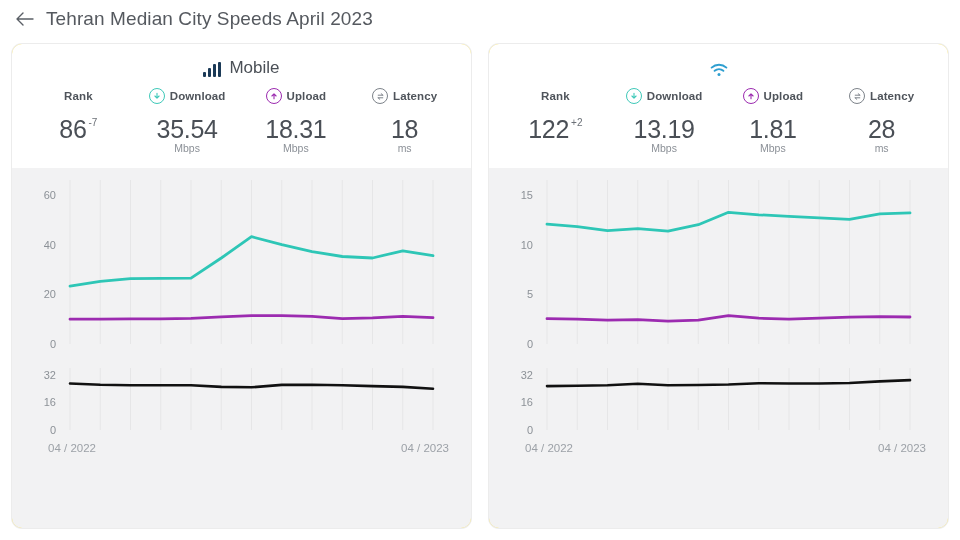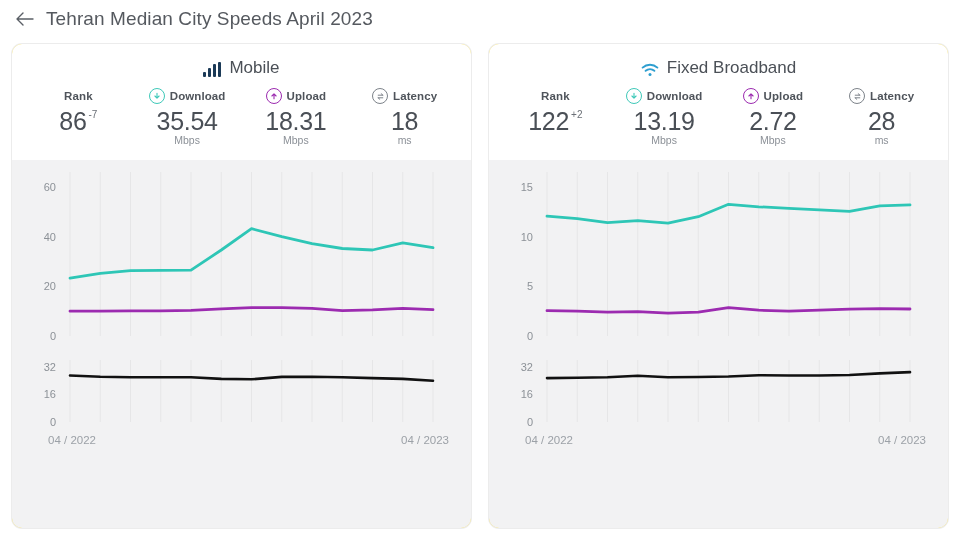--- a/index.html
+++ b/index.html
@@ -108,21 +108,21 @@
     color: #4f545b;
     font-weight: 700;
     height: 18px;
     letter-spacing: .1px;
   }
   .stat-value-wrap {
     display: flex;
     align-items: flex-start;
     justify-content: center;
     line-height: 1;
-    margin-top: 4px;
+    margin-top: 12px;
   }
   .stat-value {
     font-size: 25px;
     color: #4a4f56;
     font-weight: 300;
     letter-spacing: -.3px;
   }
   .stat-delta {
     font-size: 10px;
     color: #6b7077;
@@ -314,21 +314,20 @@
   <div class="card">
     <div class="card-head">
       <div class="card-title">
         <span class="title-icon">
           <svg width="18" height="14" viewBox="0 0 18 14">
             <path d="M1.6 4.6 A11 11 0 0 1 16.4 4.6" fill="none" stroke="#2f9fd0" stroke-width="1.9" stroke-linecap="round"></path>
             <path d="M4.6 7.8 A7 7 0 0 1 13.4 7.8" fill="none" stroke="#2f9fd0" stroke-width="1.9" stroke-linecap="round"></path>
             <circle cx="9" cy="11.4" r="1.5" fill="#2f9fd0"></circle>
           </svg>
         </span>
-        <span>Fixed Broadband</span>
       </div>
 
       <div class="stats">
         <div class="stat">
           <div class="stat-label">Rank</div>
           <div class="stat-value-wrap">
             <span class="stat-value">122</span>
             <span class="stat-delta">+2</span>
           </div>
         </div>
@@ -351,21 +350,21 @@
         <div class="stat">
           <div class="stat-label">
             <span class="circ ul">
               <svg width="8" height="8" viewBox="0 0 8 8">
                   <path d="M4 6.8 V2 M1.9 4 L4 1.8 L6.1 4" fill="none" stroke="currentColor" stroke-width="1.1" stroke-linecap="round" stroke-linejoin="round"></path>
                 </svg>
             </span>
             <span>Upload</span>
           </div>
           <div class="stat-value-wrap">
-            <span class="stat-value">2.72</span>
+            <span class="stat-value">1.81</span>
           </div>
           <div class="stat-unit">Mbps</div>
         </div>
 
         <div class="stat">
           <div class="stat-label">
             <span class="circ lt">
               <svg width="9" height="9" viewBox="0 0 9 9">
                   <path d="M2.2 3.2 H6.8 M5.2 1.7 L6.9 3.2 M6.8 5.8 H2.2 M3.8 7.3 L2.1 5.8" fill="none" stroke="currentColor" stroke-width="1" stroke-linecap="round" stroke-linejoin="round"></path>
                 </svg>

